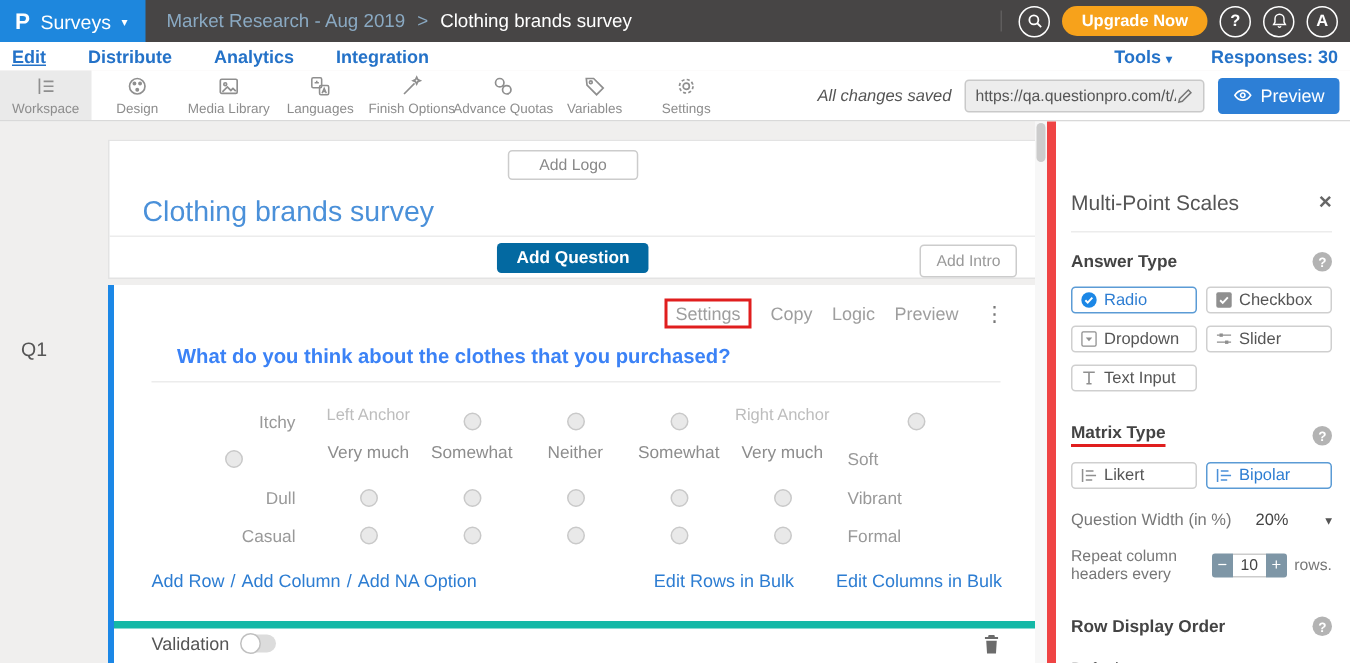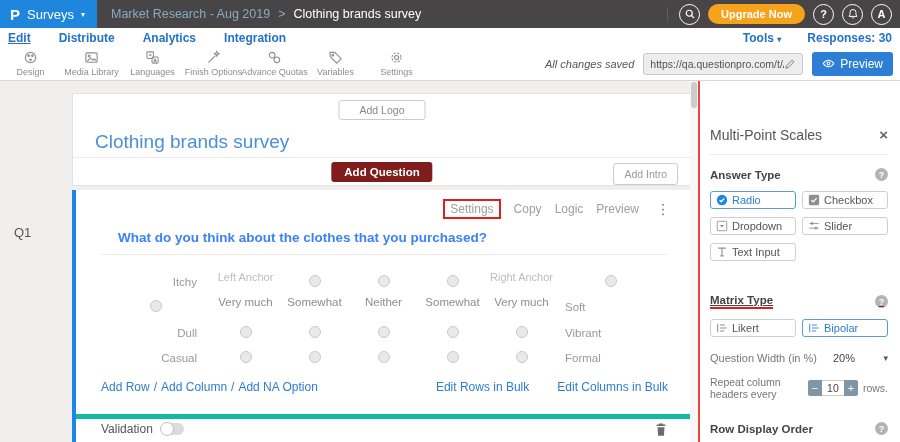--- a/index.html
+++ b/index.html
@@ -61,21 +61,21 @@
     background:#cccccc; border-radius:3px; }
 
   .survey-card { position:absolute; left:72px; top:12px; width:620px; height:93px;
     background:#fff; border:1px solid #e3e3e3; }
   .add-logo { position:absolute; top:6px; left:50%; transform:translateX(-50%);
     border:1px solid #ccc; border-radius:3px; background:#fff; font-size:10.5px; color:#888;
     padding:3px 20px; cursor:pointer; }
   .card-title { position:absolute; left:22px; top:37px; font-size:19px; color:#4a90d9; cursor:text; }
   .card-divider { position:absolute; left:0; right:0; top:63px; border-top:1px solid #ececec; }
   .add-question { position:absolute; top:68px; left:50%; transform:translateX(-50%);
-    background:#7f1d1d; color:#fff; font-size:11.5px; font-weight:bold; border-radius:3px;
+    background:#0369a1; color:#fff; font-size:11.5px; font-weight:bold; border-radius:3px;
     padding:4px 13px; cursor:pointer; }
   .add-intro { position:absolute; top:69px; right:13px; border:1px solid #ccc; border-radius:3px;
     background:#fff; font-size:10.5px; color:#999; padding:4px 10px; cursor:pointer; }
 
   .qblock { position:absolute; left:72px; top:109px; width:620px; height:252px;
     background:#fff; border-left:4px solid #1b87e6; }
   .q-actions { display:flex; justify-content:flex-end; align-items:center; gap:13px;
     padding:9px 22px 0 0; font-size:12px; color:#9e9e9e; }
   .q-action { cursor:pointer; }
   .red-box { border:2px solid #e01e1e; padding:1px 5px; }
@@ -100,37 +100,37 @@
     display:flex; align-items:center; padding:0 24px 0 25px; }
   .validation-label { font-size:12px; color:#555; }
   .toggle { width:23px; height:12px; border-radius:6px; background:#dcdcdc; margin-left:8px;
     position:relative; cursor:pointer; }
   .toggle .knob { position:absolute; left:-1px; top:-1px; width:14px; height:14px;
     border-radius:50%; background:#fff; border:1px solid #c0c0c0; }
   .trash { margin-left:auto; cursor:pointer; display:flex; }
 
   
   .sidebar { position:absolute; top:81px; left:698px; width:202px; height:361px;
-    background:#fff; border-left:2px solid #ef4444; padding:46px 12px 0 10px; }
+    background:#fff; border-left:6px solid #ef4444; padding:46px 12px 0 10px; }
   .sb-title-row { display:flex; align-items:center; }
   .sb-title { font-size:14px; color:#555; }
   .sb-close { margin-left:auto; color:#666; font-size:15px; font-weight:bold; cursor:pointer; line-height:12px; }
   .sb-divider { border-top:1px solid #ececec; margin-top:11px; }
   .sb-section-label { display:flex; align-items:center; font-size:11.5px; font-weight:bold;
     color:#444; }
   .help { margin-left:auto; width:13px; height:13px; border-radius:50%; background:#b3b3b3;
     color:#fff; font-size:9px; font-weight:bold; display:flex; align-items:center;
     justify-content:center; cursor:pointer; }
   .opt-grid { display:grid; grid-template-columns:1fr 1fr; gap:8px 6px; margin-top:10px; }
   .opt-btn { height:18px; border:1px solid #cfcfcf; border-radius:3px; background:#fff;
     display:flex; align-items:center; gap:4px; padding:0 5px; font-size:11px; color:#555;
     cursor:pointer; }
   .opt-btn.sel { border-color:#5b9bd5; color:#2d7dd2; }
   .mt-answer { margin-top:13px; }
-  .mt-matrix { margin-top:33px;text-decoration:underline; }
+  .mt-matrix { margin-top:22px; }
   .red-underline { border-bottom:2px solid #e01e1e; padding-bottom:1px; }
   .qwidth-row { display:flex; align-items:center; margin-top:15px; font-size:11px; color:#777; }
   .qwidth-val { color:#444; margin-left:16px; cursor:pointer; }
   .sb-caret { margin-left:auto; color:#555; font-size:9px; cursor:pointer; }
   .repeat-row { display:flex; align-items:center; margin-top:12px; font-size:10.5px; color:#777; }
   .stepper { display:flex; align-items:center; margin-left:6px; }
   .step-btn { width:14px; height:16px; background:#7e96a6; color:#fff; font-size:11px;
     display:flex; align-items:center; justify-content:center; cursor:pointer; flex:none; }
   .step-btn.minus { border-radius:2px 0 0 2px; }
   .step-btn.plus { border-radius:0 2px 2px 0; }
@@ -185,20 +185,28 @@
   <span class="nav-item">Distribute</span>
   <span class="nav-item">Analytics</span>
   <span class="nav-item">Integration</span>
   <div class="navbar-right">
     <span class="tools"><span>Tools</span> <span class="c">▾</span></span>
     <span class="responses">Responses: 30</span>
   </div>
 </div>
 
 <div class="toolbar">
+  <div class="tool-item active">
+    <span style="display:flex">
+      <svg width="15" height="15" viewBox="0 0 16 16" fill="none" stroke="currentColor" stroke-width="1.2">
+          <path d="M3.5 2.5v11M6.5 4.5h7M6.5 8h7M6.5 11.5h7"></path>
+        </svg>
+    </span>
+    <span class="tlabel">Workspace</span>
+  </div>
   <div class="tool-item">
     <span style="display:flex">
       <svg width="15" height="15" viewBox="0 0 16 16" fill="none" stroke="currentColor" stroke-width="1.2">
           <circle cx="8" cy="8" r="5.5"></circle>
           <circle cx="6" cy="6" r="0.8" fill="currentColor"></circle>
           <circle cx="10" cy="6" r="0.8" fill="currentColor"></circle>
           <circle cx="8" cy="10.5" r="0.8" fill="currentColor"></circle>
         </svg>
     </span>
     <span class="tlabel">Design</span>

